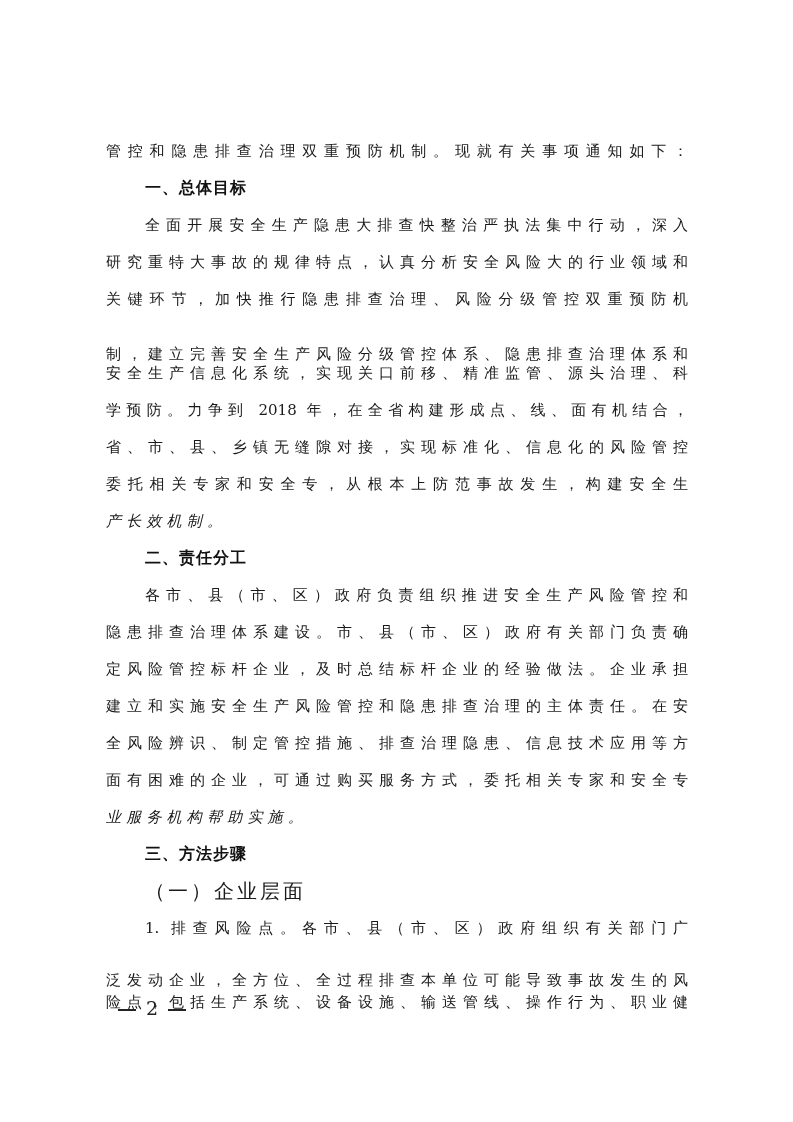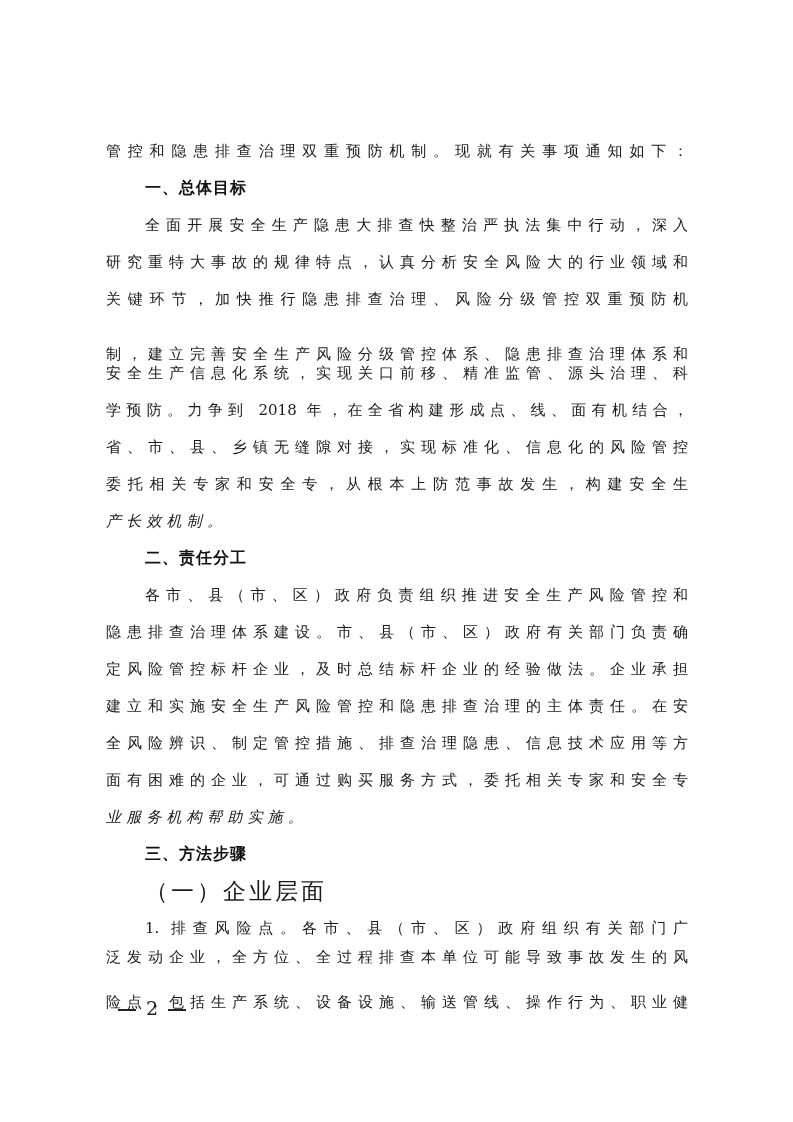--- a/index.html
+++ b/index.html
@@ -53,21 +53,21 @@
       font-family: "DejaVu Sans", "Liberation Sans", sans-serif;
       font-weight: bold;
       color: #111111;
       white-space: nowrap;
       letter-spacing: 1px;
     }
     .subheading {
       position: absolute;
       left: 145px;
       height: 30px;
-      font-size: 23px;
+      font-size: 20px;
       line-height: 30px;
       white-space: nowrap;
       letter-spacing: 3px;
     }
     .page-number {
       position: absolute;
       left: 118px;
       top: 995px;
       font-size: 19px;
       line-height: 26px;
@@ -105,20 +105,20 @@
       <div class="line indent" style="top: 580px;">各市、县（市、区）政府负责组织推进安全生产风险管控和</div>
       <div class="line" style="top: 617px;">隐患排查治理体系建设。市、县（市、区）政府有关部门负责确</div>
       <div class="line" style="top: 654px; font-family: Liberation Serif, serif;">定风险管控标杆企业，及时总结标杆企业的经验做法。企业承担</div>
       <div class="line" style="top: 691px;">建立和实施安全生产风险管控和隐患排查治理的主体责任。在安</div>
       <div class="line" style="top: 728px;">全风险辨识、制定管控措施、排查治理隐患、信息技术应用等方</div>
       <div class="line" style="top: 765px;">面有困难的企业，可通过购买服务方式，委托相关专家和安全专</div>
       <div class="line short" style="top: 802px;">业服务机构帮助实施。</div>
       <div class="heading" style="top: 839px;">三、方法步骤</div>
       <div class="subheading" style="top: 876px;">（一）企业层面</div>
       <div class="line indent" style="top: 913px;">1. 排查风险点。各市、县（市、区）政府组织有关部门广</div>
-      <div class="line" style="top: 942px; font-family: Liberation Serif, serif;">泛发动企业，全方位、全过程排查本单位可能导致事故发生的风</div>
+      <div class="line" style="top: 965px; font-family: Liberation Serif, serif;">泛发动企业，全方位、全过程排查本单位可能导致事故发生的风</div>
       <div class="line" style="top: 987px;">险点，包括生产系统、设备设施、输送管线、操作行为、职业健</div>
     </div>
 
   <div class="page-number">
     <span class="dash first"></span><span>2</span><span class="dash"></span>
   </div>
 </div>
 
 </body></html>

